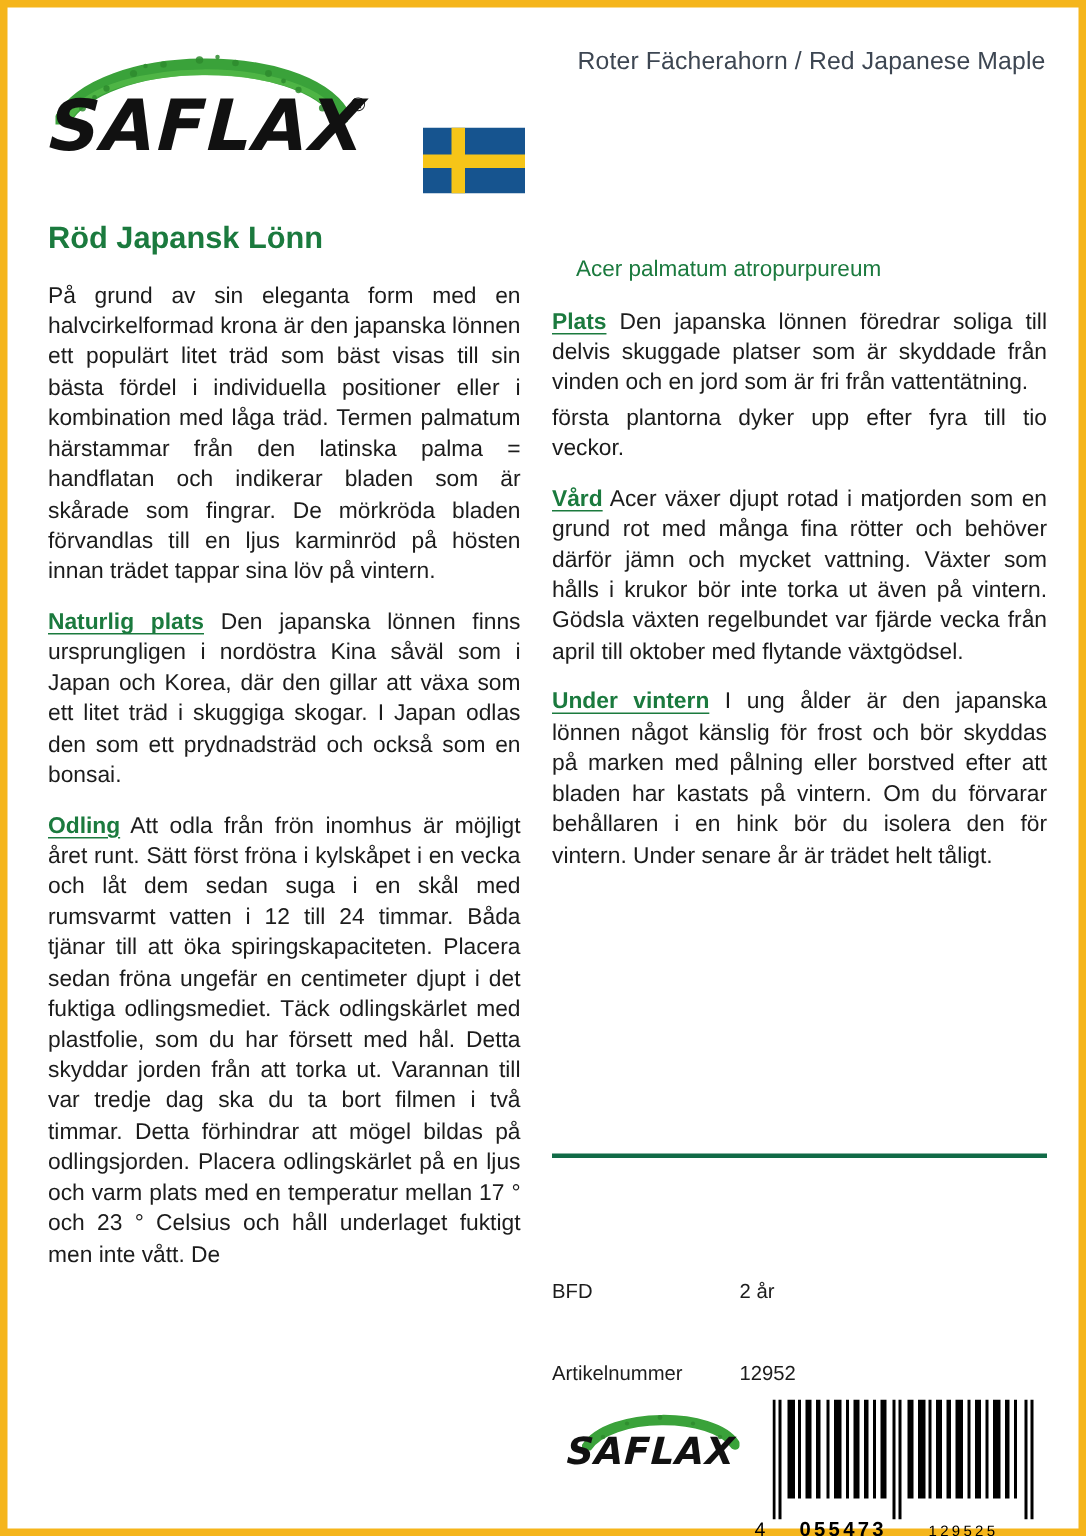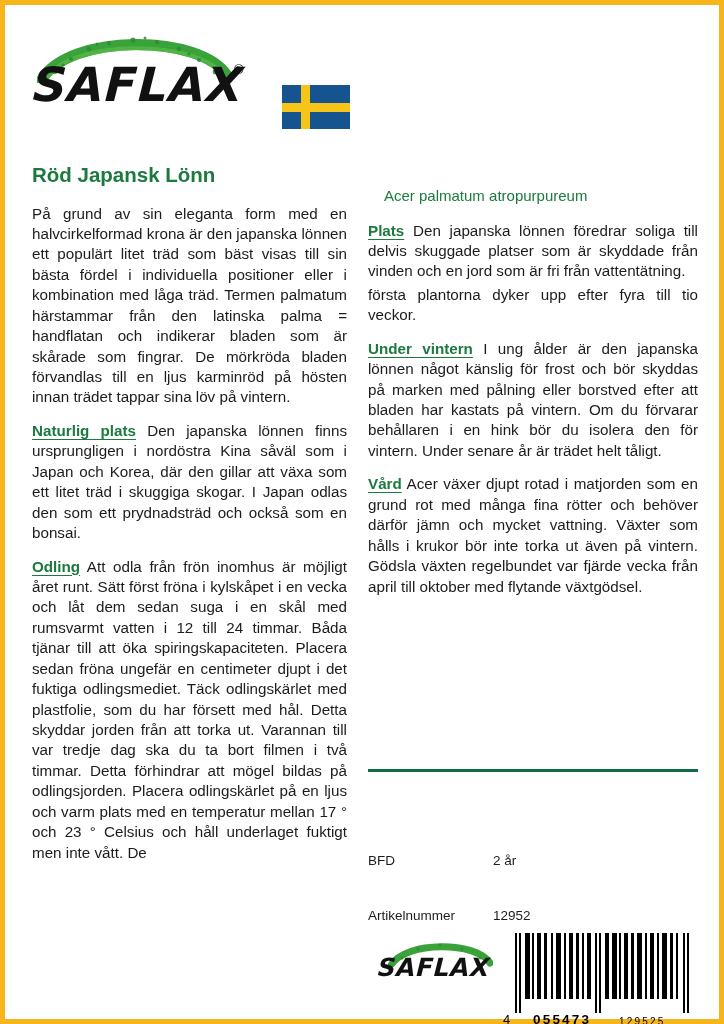--- a/index.html
+++ b/index.html
@@ -80,21 +80,21 @@
     font-size: 16.5px;
     color: #3d4652;
     letter-spacing: 0.1px;
     white-space: nowrap;
   }
 
   
   .columns {
     position: absolute;
     left: 0;
-    top: 140px;
+    top: 124px;
     width: 714px;
     height: 874px;
   }
   .col {
     position: absolute;
     top: 0;
   }
   .col-left  { left: 27px;  width: 315px; }
   .col-right { left: 363px; width: 330px; }
 
@@ -263,20 +263,21 @@
         <div class="logo-word">SAFLAX</div>
         <div class="logo-reg">®</div>
       </div>
       <svg class="flag" viewBox="0 0 68 44">
         <rect x="0" y="0" width="68" height="44" fill="#16548f"></rect>
         <rect x="0" y="18" width="68" height="9" fill="#f6c518"></rect>
         <rect x="19" y="0" width="9" height="44" fill="#f6c518"></rect>
       </svg>
     </div>
 
+    <div class="header-subtitle">Roter Fächerahorn / Red Japanese Maple</div>
   </div>
 
   <div class="columns">
 
     <div class="col col-left">
       <h1 class="plant-title left-title">Röd Japansk Lönn</h1>
 
       <p class="body-text first"><span>På grund av sin eleganta form med en halvcirkelformad krona är den japanska lönnen ett populärt litet träd som bäst visas till sin bästa fördel i individuella positioner eller i kombination med låga träd. Termen palmatum härstammar från den latinska palma = handflatan och indikerar bladen som är skårade som fingrar. De mörkröda bladen förvandlas till en ljus karminröd på hösten innan trädet tappar sina löv på vintern.</span></p>
 
       <p class="body-text"><span class="lead">Naturlig plats</span><span> Den japanska lönnen finns ursprungligen i nordöstra Kina såväl som i Japan och Korea, där den gillar att växa som ett litet träd i skuggiga skogar. I Japan odlas den som ett prydnadsträd och också som en bonsai.</span></p>
@@ -286,23 +287,23 @@
 
     <div class="col col-right">
       <div class="sci-name-wrap">
         <div class="sci-name">Acer palmatum atropurpureum</div>
       </div>
 
       <p class="body-text"><span class="lead">Plats</span><span> Den japanska lönnen föredrar soliga till delvis skuggade platser som är skyddade från vinden och en jord som är fri från vattentätning.</span></p>
 
       <p class="body-text first"><span>första plantorna dyker upp efter fyra till tio veckor.</span></p>
 
+      <p class="body-text"><span class="lead">Vård</span><span> Acer växer djupt rotad i matjorden som en grund rot med många fina rötter och behöver därför jämn och mycket vattning. Växter som hålls i krukor bör inte torka ut även på vintern. Gödsla växten regelbundet var fjärde vecka från april till oktober med flytande växtgödsel.</span></p>
+
       <p class="body-text"><span class="lead">Under vintern</span><span> I ung ålder är den japanska lönnen något känslig för frost och bör skyddas på marken med pålning eller borstved efter att bladen har kastats på vintern. Om du förvarar behållaren i en hink bör du isolera den för vintern. Under senare år är trädet helt tåligt.</span></p>
-
-      <p class="body-text"><span class="lead">Vård</span><span> Acer växer djupt rotad i matjorden som en grund rot med många fina rötter och behöver därför jämn och mycket vattning. Växter som hålls i krukor bör inte torka ut även på vintern. Gödsla växten regelbundet var fjärde vecka från april till oktober med flytande växtgödsel.</span></p>
     </div>
   </div>
 
   <div class="footer">
     <div class="footer-rule"></div>
 
     <div class="footer-table">
       <div class="footer-row">
         <div class="footer-key">BFD</div>
         <div class="footer-val">2 år</div>

